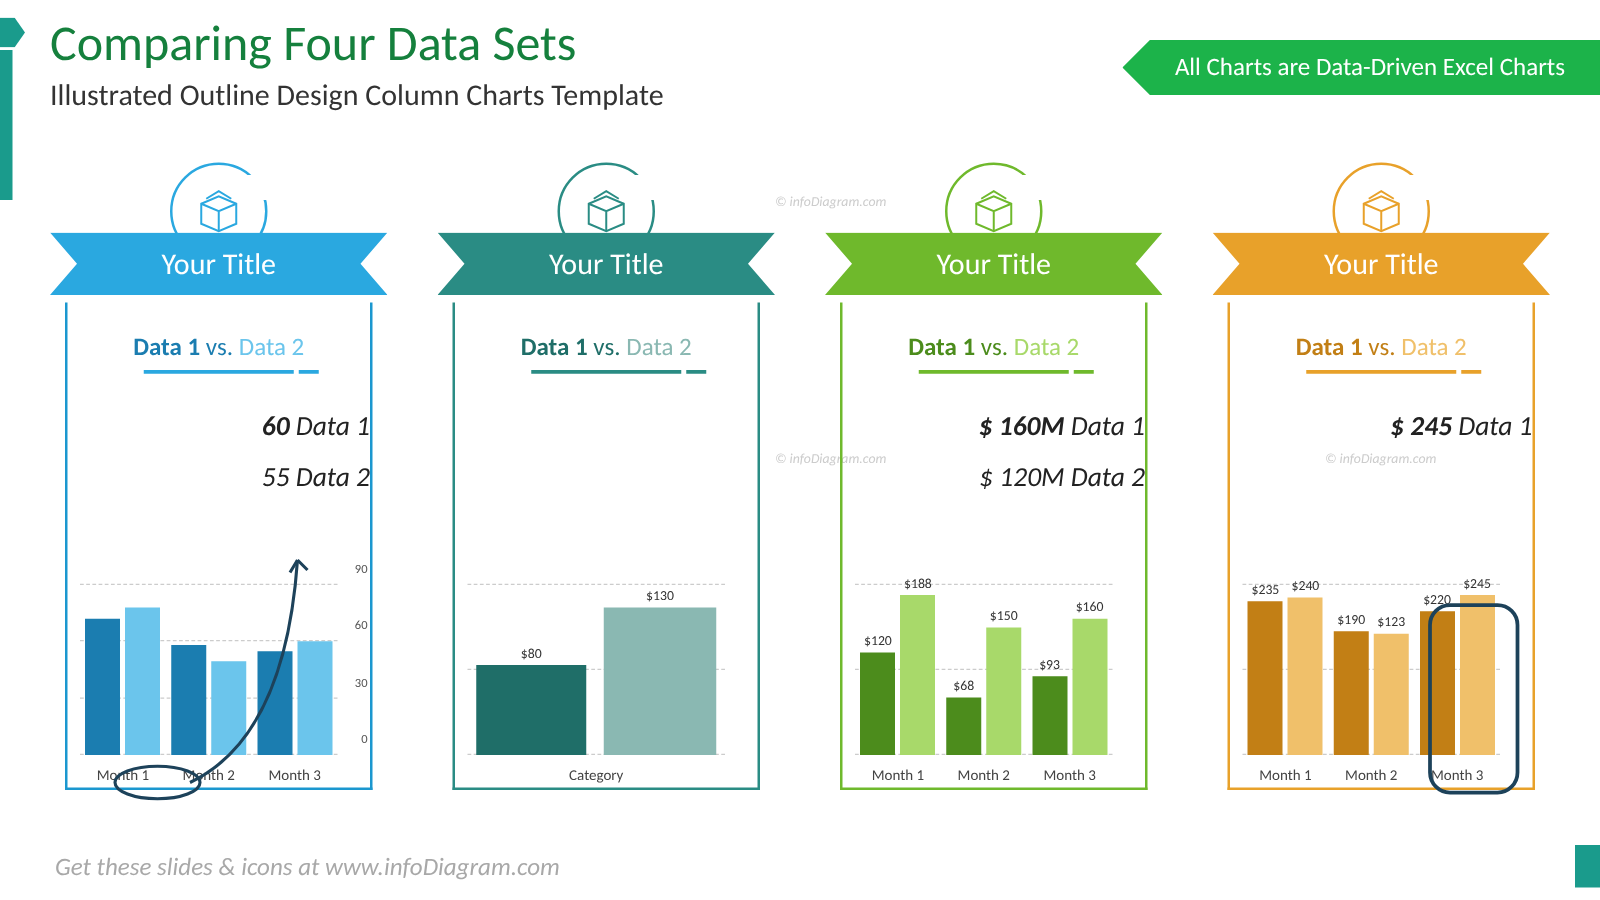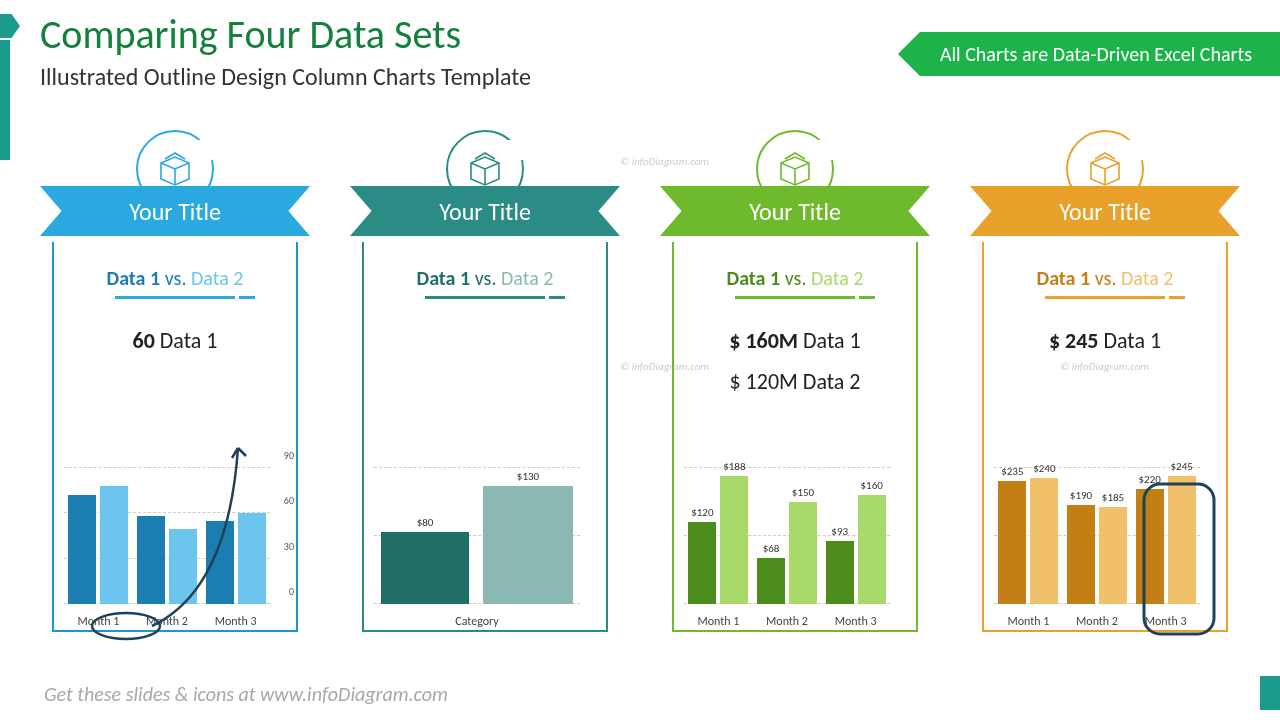--- a/index.html
+++ b/index.html
@@ -26,21 +26,21 @@
   .icon-circle::after { content:""; position:absolute; right:-2px; top:8px; width:20px; height:20px; background:#fff; } 
 
   .ribbon { margin-top:-22px; height:50px; color:#fff; display:flex; align-items:center; justify-content:center; font-size:24px; font-weight:400; position:relative; clip-path: polygon(0 0, 100% 0, 92% 50%, 100% 100%, 0 100%, 8% 50%); }
 
   .panel { margin:6px 12px 0 12px; border:2px solid; border-top:none; padding-top:24px; height:390px; position:relative; }
   .vs-line { text-align:center; font-size:20px; font-weight:500; }
   .vs-line .d1 { font-weight:600; }
   .vs-sep { width:120px; height:3px; margin:6px auto 0; position:relative; }
   .vs-sep::after { content:""; position:absolute; right:-20px; top:0; width:16px; height:3px; background:inherit; }
 
-  .metric { text-align:center; font-size:22px; margin-top:28px; color:#222; }
+  .metric { text-align:right; font-size:22px; margin-top:28px; color:#222;font-style:italic; }
   .metric .val { font-weight:700; }
   .metric + .metric { margin-top:14px; }
 
   
   .chart { position:absolute; left:-2px; right:-2px; bottom:-2px; height:170px; border-top:none; }
   .plot { position:absolute; left:12px; right:28px; top:6px; bottom:28px; }
   .grid-line { position:absolute; left:0; right:0; border-top:1px dashed #ccc; }
   .ytick { position:absolute; right:-24px; font-size:10px; color:#555; transform:translateY(-50%); }
   .bars { position:absolute; left:0; right:0; bottom:0; top:0; display:flex; align-items:flex-end; }
   .group { flex:1; display:flex; justify-content:center; gap:4px; align-items:flex-end; height:100%; position:relative; }
@@ -85,20 +85,21 @@
             <path d="M10 10 L20 4 L30 10"></path>
           </svg>
       </div>
       <div class="ribbon" style="background:var(--main)">
           <span>Your Title</span>
         </div>
       <div class="panel" style="border-color:var(--panel)">
         <div class="vs-line"><span class="d1" style="color:var(--dark)">Data 1</span><span style="color:var(--dark)"> vs. </span><span style="color:var(--light)">Data 2</span></div>
         <div class="vs-sep" style="background:var(--main)"></div>
         <div class="metric"><span class="val">60</span><span> Data 1</span></div>
+        <div class="metric"><span>55</span><span> Data 2</span></div>
 
         <div class="chart">
           <div class="plot">
             <div class="grid-line" style="bottom:0%"></div>
               <span class="ytick" style="bottom:0%">0</span>
             <div class="grid-line" style="bottom:33.3%"></div>
               <span class="ytick" style="bottom:33.3%">30</span>
             <div class="grid-line" style="bottom:66.6%"></div>
               <span class="ytick" style="bottom:66.6%">60</span>
             <div class="grid-line" style="bottom:100%"></div>
@@ -256,21 +257,21 @@
                   </div>
                   <div class="bar" style="height:92.3%;background:var(--light)">
                     <span class="lbl">$240</span>
                   </div>
                 </div>
               <div class="group">
                   <div class="bar" style="height:73.1%;background:var(--dark)">
                     <span class="lbl">$190</span>
                   </div>
                   <div class="bar" style="height:71.2%;background:var(--light)">
-                    <span class="lbl">$185</span>
+                    <span class="lbl">$123</span>
                   </div>
                 </div>
               <div class="group">
                   <div class="bar" style="height:84.6%;background:var(--dark)">
                     <span class="lbl">$220</span>
                   </div>
                   <div class="bar" style="height:94.2%;background:var(--light)">
                     <span class="lbl">$245</span>
                   </div>
                 </div>

